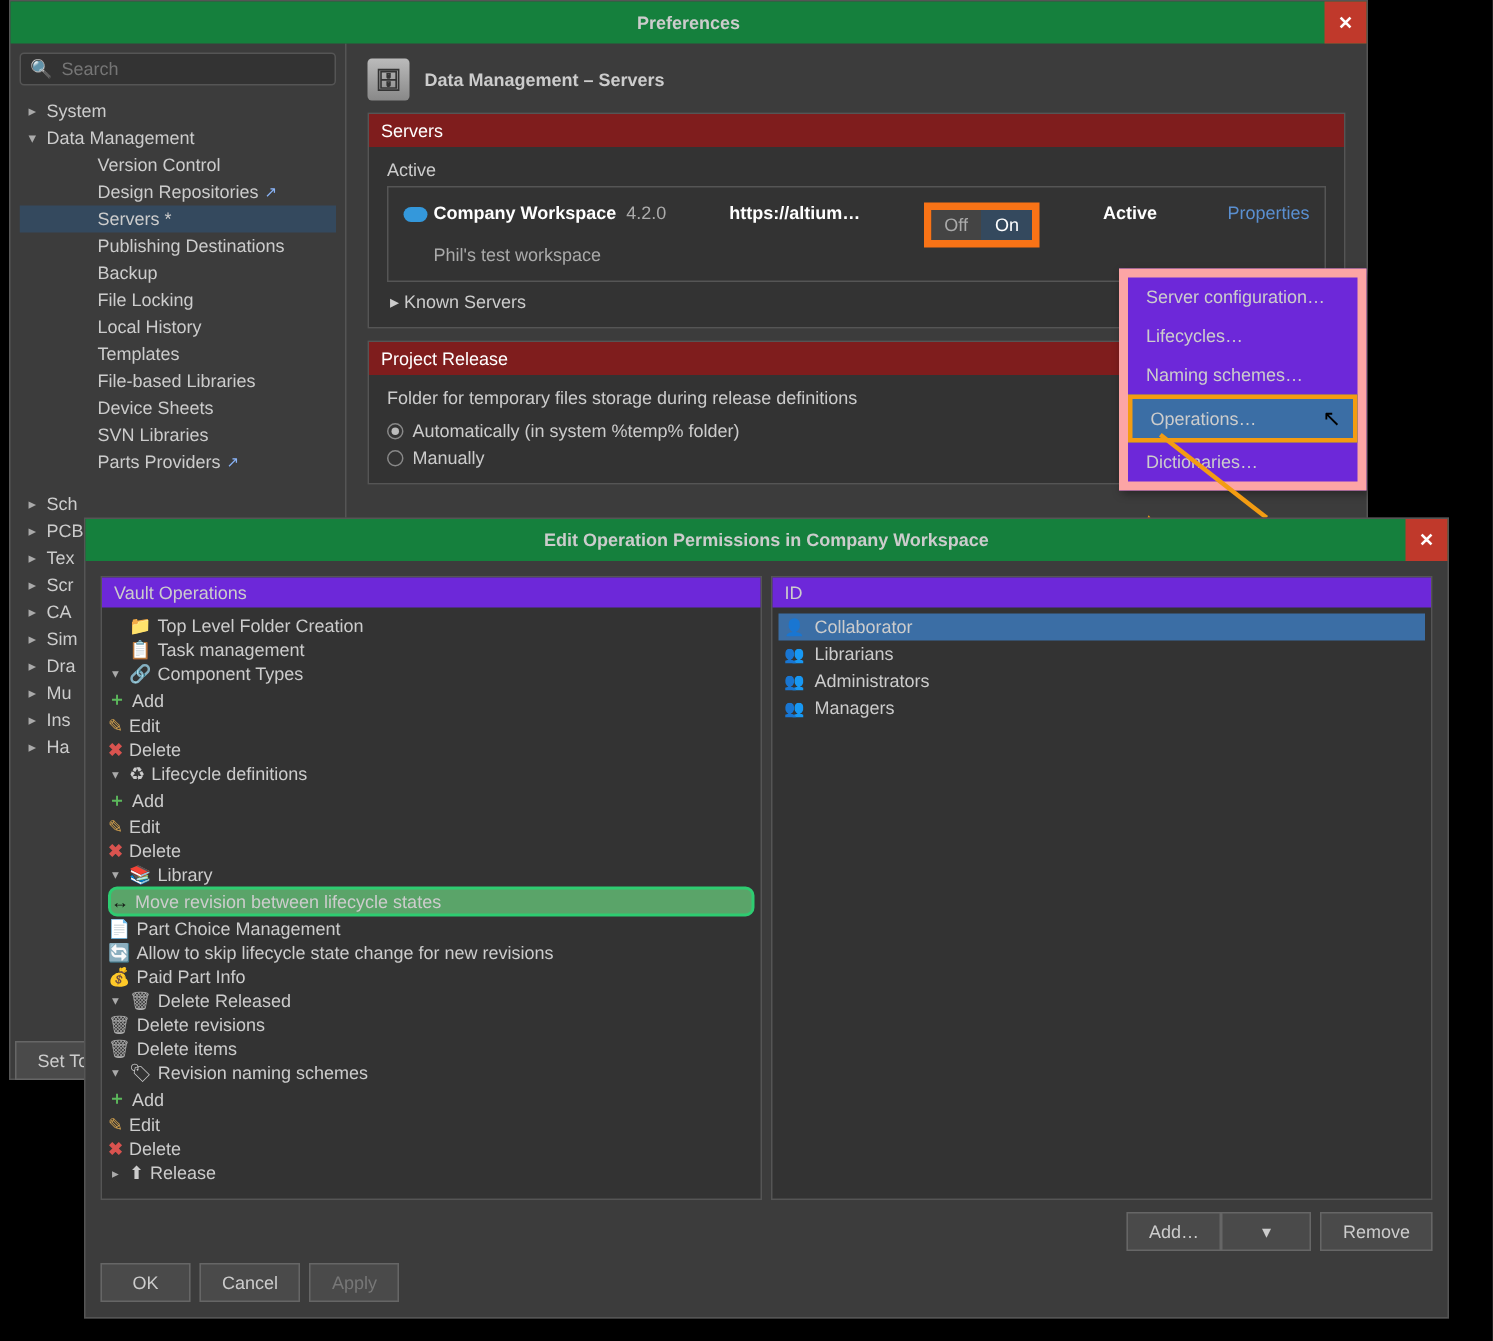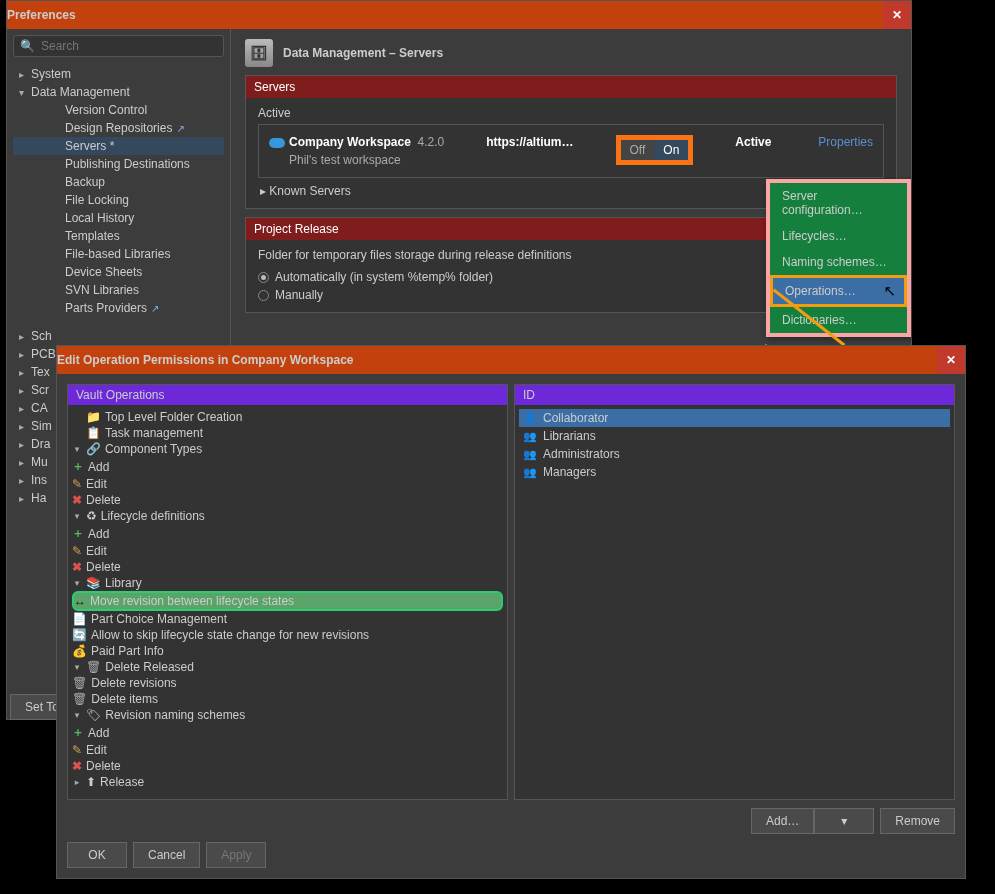--- a/index.html
+++ b/index.html
@@ -1,47 +1,47 @@
 <!DOCTYPE html>
 <html><head>
 <meta charset="utf-8">
 <style>
 *{box-sizing:border-box;font-family:"Segoe UI",Arial,sans-serif;font-size:12px;color:#ccc;margin:0;padding:0}
 body{background:#000;width:995px;height:894px;position:relative;overflow:hidden}
 .win{position:absolute;background:#3c3c3c;border:1px solid #555}
-.titlebar{height:28px;display:flex;align-items:center;background:#c2410c;position:relative;font-weight:600;color:#ddd}
+.titlebar{height:28px;display:flex;align-items:center;justify-content:center;background:#15803d;position:relative;font-weight:600;color:#ddd}
 .closebtn{position:absolute;right:0;top:0;width:28px;height:28px;background:#c0392b;display:flex;align-items:center;justify-content:center;color:#fff;font-weight:700;cursor:pointer}
 .prefbody{display:flex;height:calc(100% - 28px)}
 .sidebar{width:224px;border-right:1px solid #555;display:flex;flex-direction:column;padding:6px}
 .search{display:flex;align-items:center;background:#333;border:1px solid #555;border-radius:3px;padding:3px 6px;gap:6px;margin-bottom:6px}
 .search input{background:transparent;border:none;outline:none;color:#ccc;width:100%}
 .tree{flex:1;overflow:auto;padding-top:2px}
 .ti{display:flex;align-items:center;gap:4px;padding:2px 0 2px 6px;cursor:pointer;white-space:nowrap}
 .ti.sel{background:#34495e}.ind2{padding-left:52px}
 .arw{width:8px;color:#aaa;font-size:10px}
 .ext{color:#8ab4f8;font-size:10px}
 .main{flex:1;display:flex;flex-direction:column;gap:8px;padding:10px 14px;overflow:hidden}
 .crumb{display:flex;align-items:center;gap:10px;color:#ddd;font-size:15px;font-weight:600}
 .dbicon{width:28px;height:28px;background:linear-gradient(#bbb,#888);border-radius:3px;display:flex;align-items:center;justify-content:center;font-size:14px;color:#333}
 .panel{background:#333;border:1px solid #555}
 .panel-h{background:#7f1d1d;padding:4px 8px;font-weight:400;color:#fff}
 .panel-b{padding:8px 12px}
 .srvrow{display:flex;align-items:flex-start;gap:42px;padding:4px 6px 4px 6px}
-.srvname{display:flex;flex-direction:column;gap:4px}
+.srvname{display:flex;flex-direction:column;gap:14px}
 .cloud{width:16px;height:10px;background:#3498db;border-radius:6px;display:inline-block;margin-right:4px;position:relative;top:2px}
 .srvname b{color:#fff;font-weight:600}
 .toggle{display:flex;border:5px solid #f97316}
 .toggle span{padding:3px 9px;background:#444;color:#aaa;cursor:pointer}
 .toggle .on{background:#34495e;color:#fff}
 .link{color:#5a8fd0;cursor:pointer;}
 .known{padding:6px 0 2px 2px;cursor:pointer}
 .radio{display:flex;align-items:center;gap:6px;padding:2px 0}
 .radio .r{width:11px;height:11px;border-radius:50%;border:1px solid #888;display:inline-flex;align-items:center;justify-content:center}
 .radio.sel .r:after{content:"";width:5px;height:5px;background:#bbb;border-radius:50%}
-.ctxmenu{position:absolute;right:0;top:178px;width:145px;background:#15803d;border:4px solid #fca5a5;box-shadow:2px 2px 6px rgba(0,0,0,.4)}
+.ctxmenu{position:absolute;right:0;top:178px;width:165px;background:#6d28d9;border:6px solid #fca5a5;box-shadow:2px 2px 6px rgba(0,0,0,.4)}
 .ctxmenu div{padding:6px 12px;cursor:pointer}
 .ctxmenu .ops{background:#3b6ea5;color:#fff;border:3px solid #f39c12;margin:0;position:relative}
 .cursor{position:absolute;right:8px;top:4px;color:#000;font-size:15px}
 .arrowline{position:absolute;width:90px;height:3px;background:#f39c12;transform:rotate(38deg);top:316px;left:764px}
 .arrowhead{position:absolute;top:346px;left:758px;width:0;height:0;border-right:13px solid #f39c12;border-top:7px solid transparent;border-bottom:7px solid transparent;transform:rotate(-35deg)}
 .dialog{top:345px;left:56px;width:910px;height:534px}
 .dlgbody{display:flex;flex-direction:column;height:calc(100% - 28px);padding:10px;gap:8px}
 .gridzone{display:flex;gap:6px;flex:1;min-height:0}
 .gcol{flex:1;display:flex;flex-direction:column;border:1px solid #555;background:#333}
 .gcol-h{background:#6d28d9;padding:3px 8px;font-weight:400}

